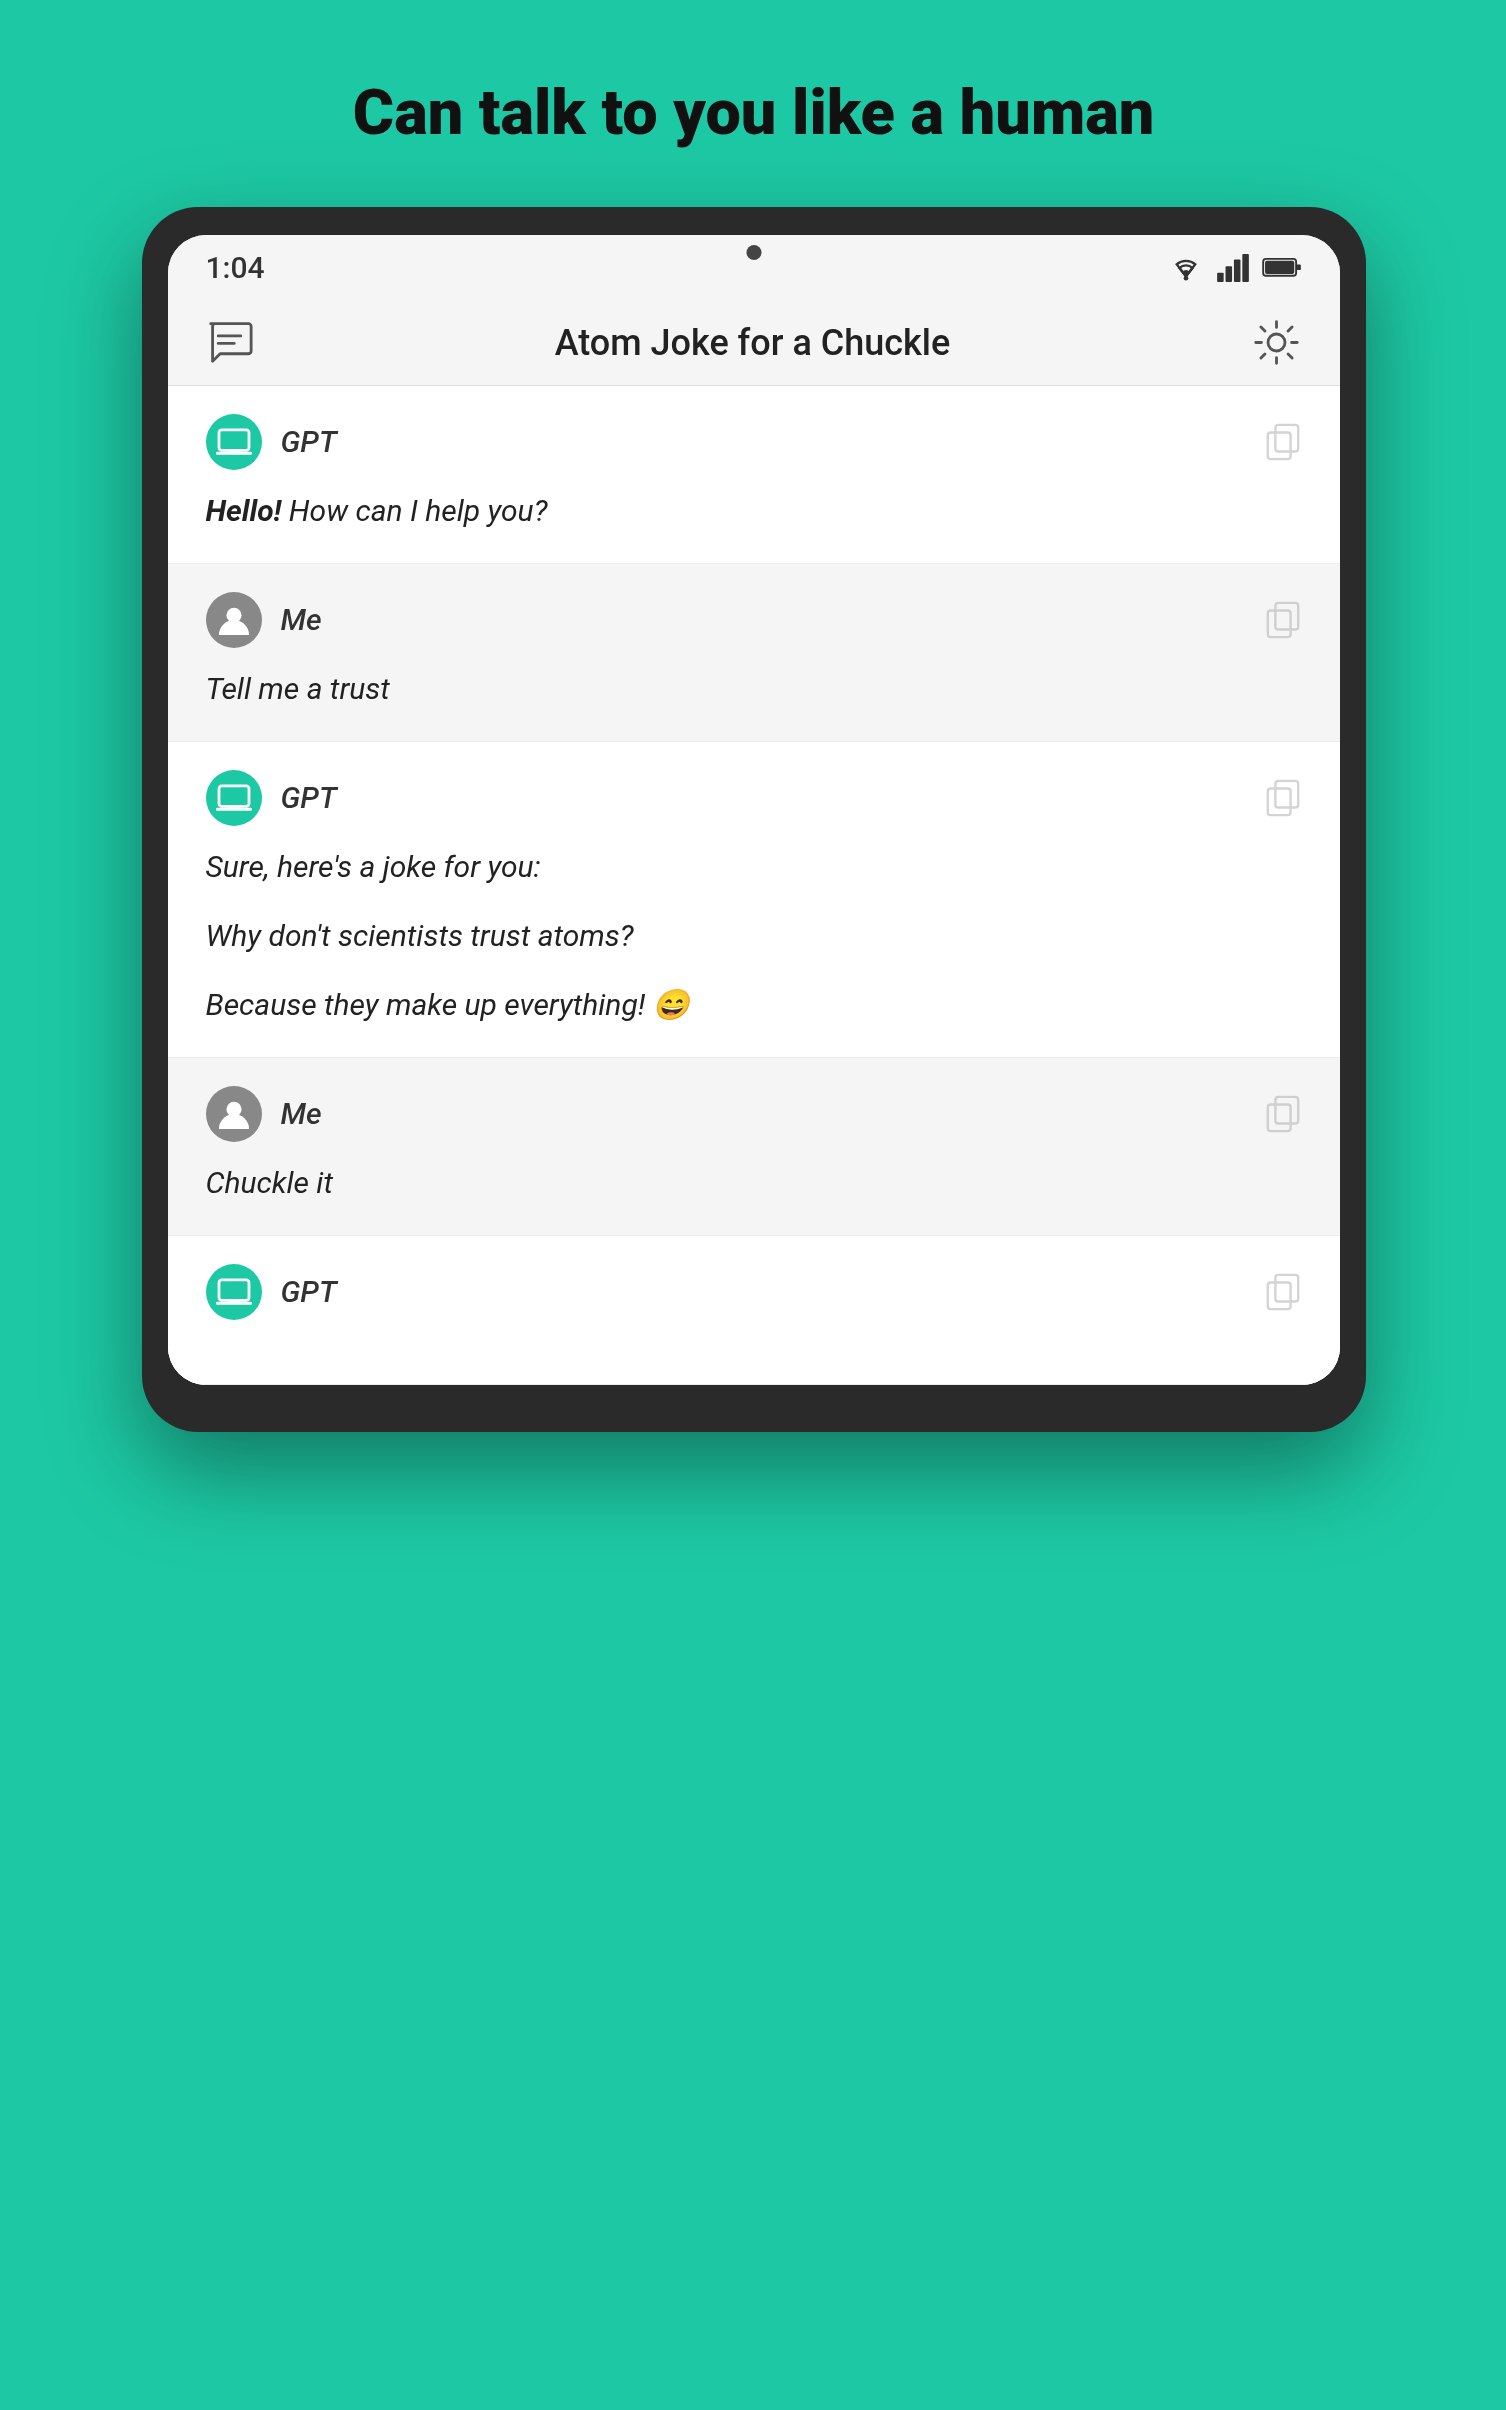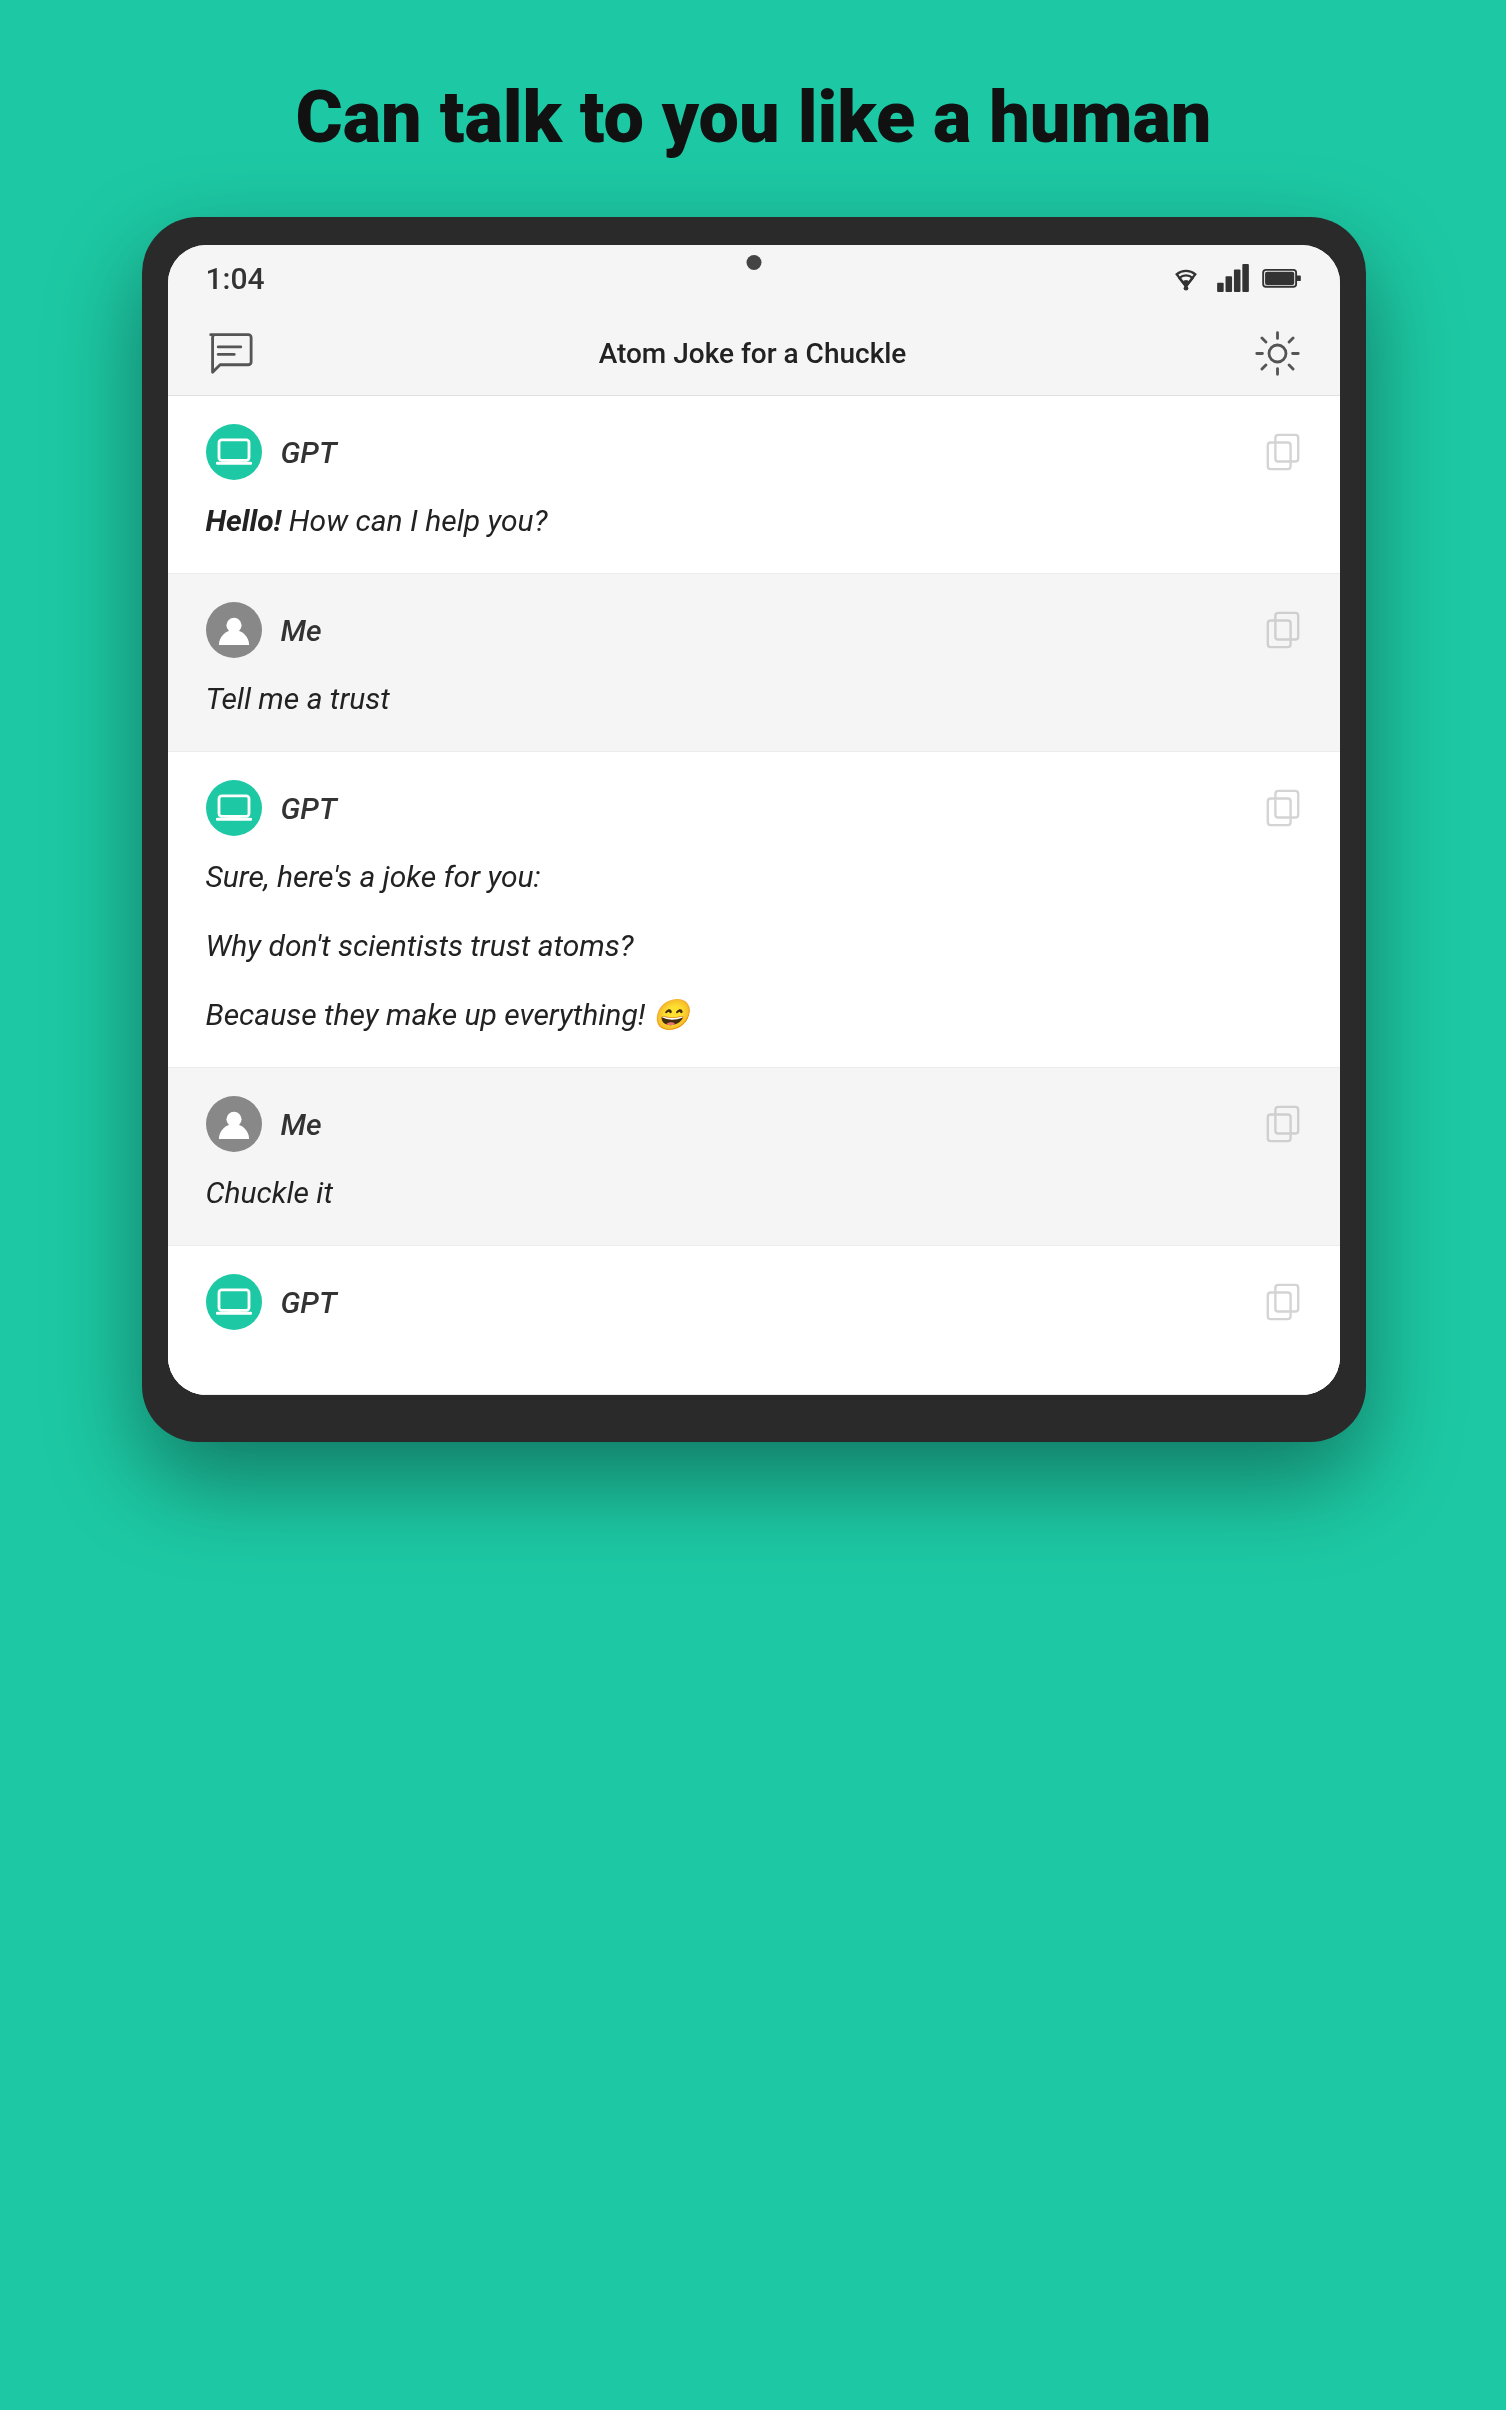--- a/index.html
+++ b/index.html
@@ -22,21 +22,21 @@
     }
 
     .main-title {
       font-size: 104px;
       font-weight: 900;
       color: #111;
       line-height: 1.1;
     }
 
     .sub-title {
-      font-size: 72px;
+      font-size: 63px;
       font-weight: 900;
       color: #111;
       line-height: 1.2;
     }
 
     
     .tablet-wrapper {
       width: 1224px;
       background: #2a2a2a;
       border-radius: 56px;
@@ -102,21 +102,21 @@
       padding: 0 38px;
       border-bottom: 0.9px solid #e0e0e0;
     }
 
     .app-bar-chat-icon {
       width: 47px;
       height: 47px;
     }
 
     .app-bar-title {
-      font-size: 28px;
+      font-size: 36px;
       font-weight: 500;
       color: #222;
       text-align: center;
     }
 
     .app-bar-settings-icon {
       width: 49px;
       height: 49px;
     }
 

